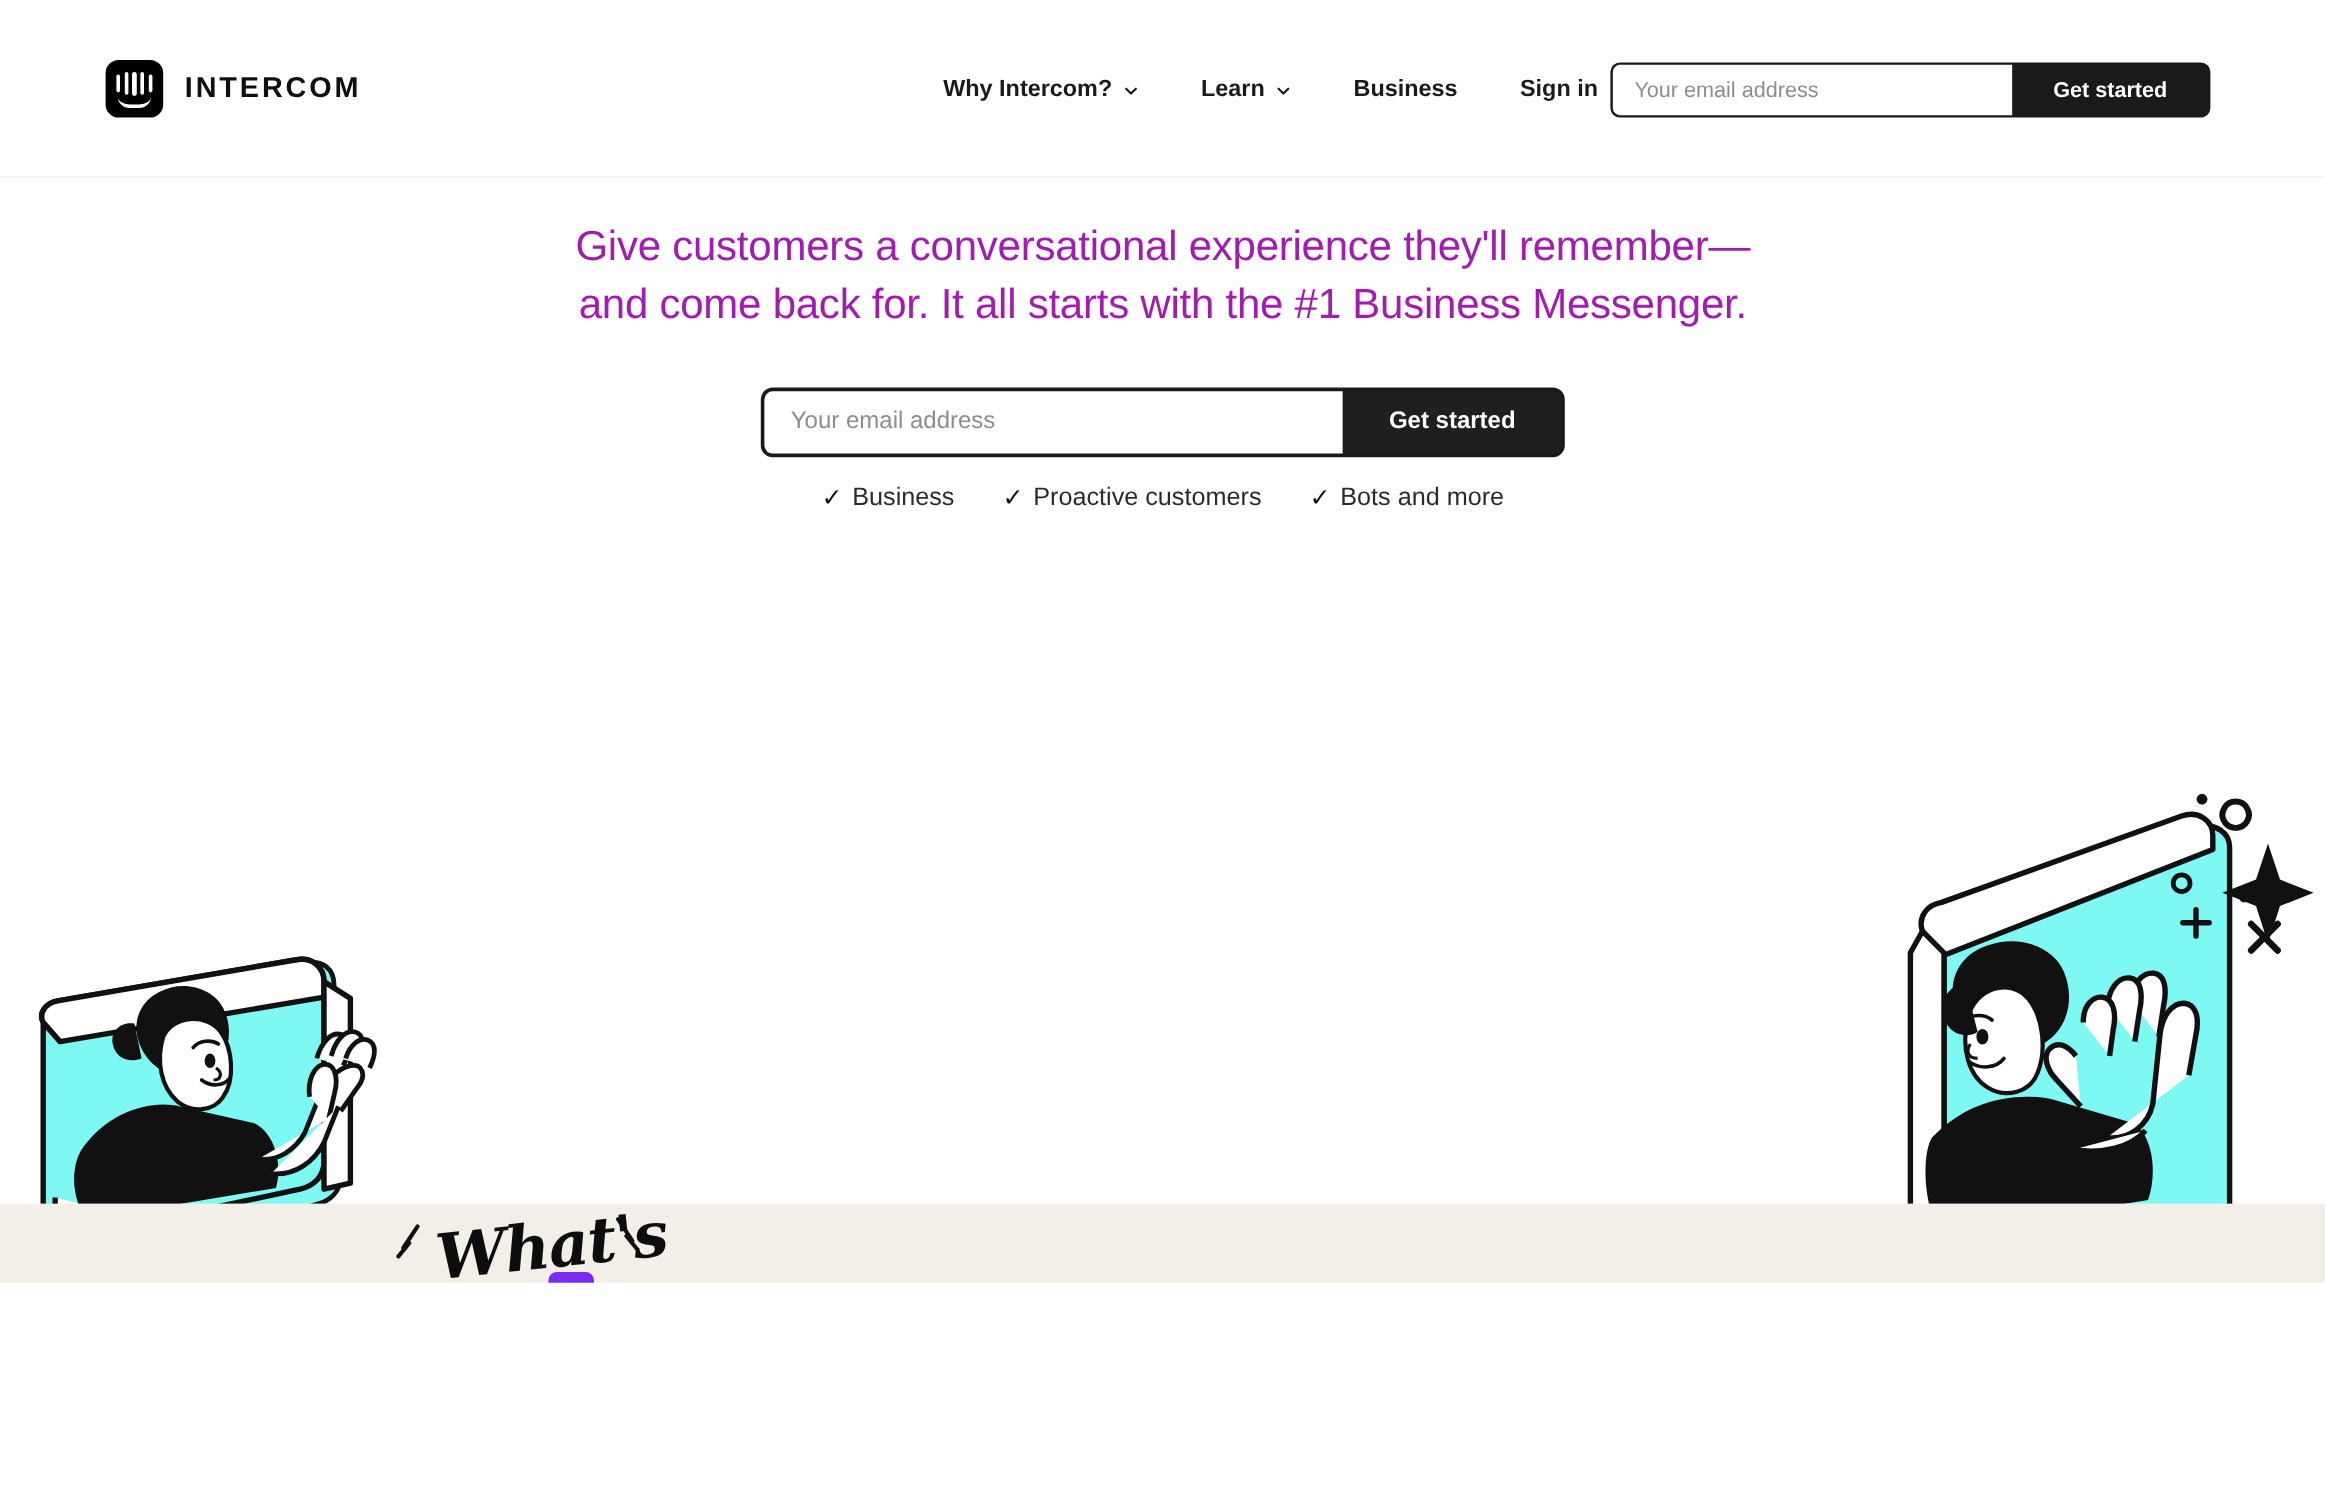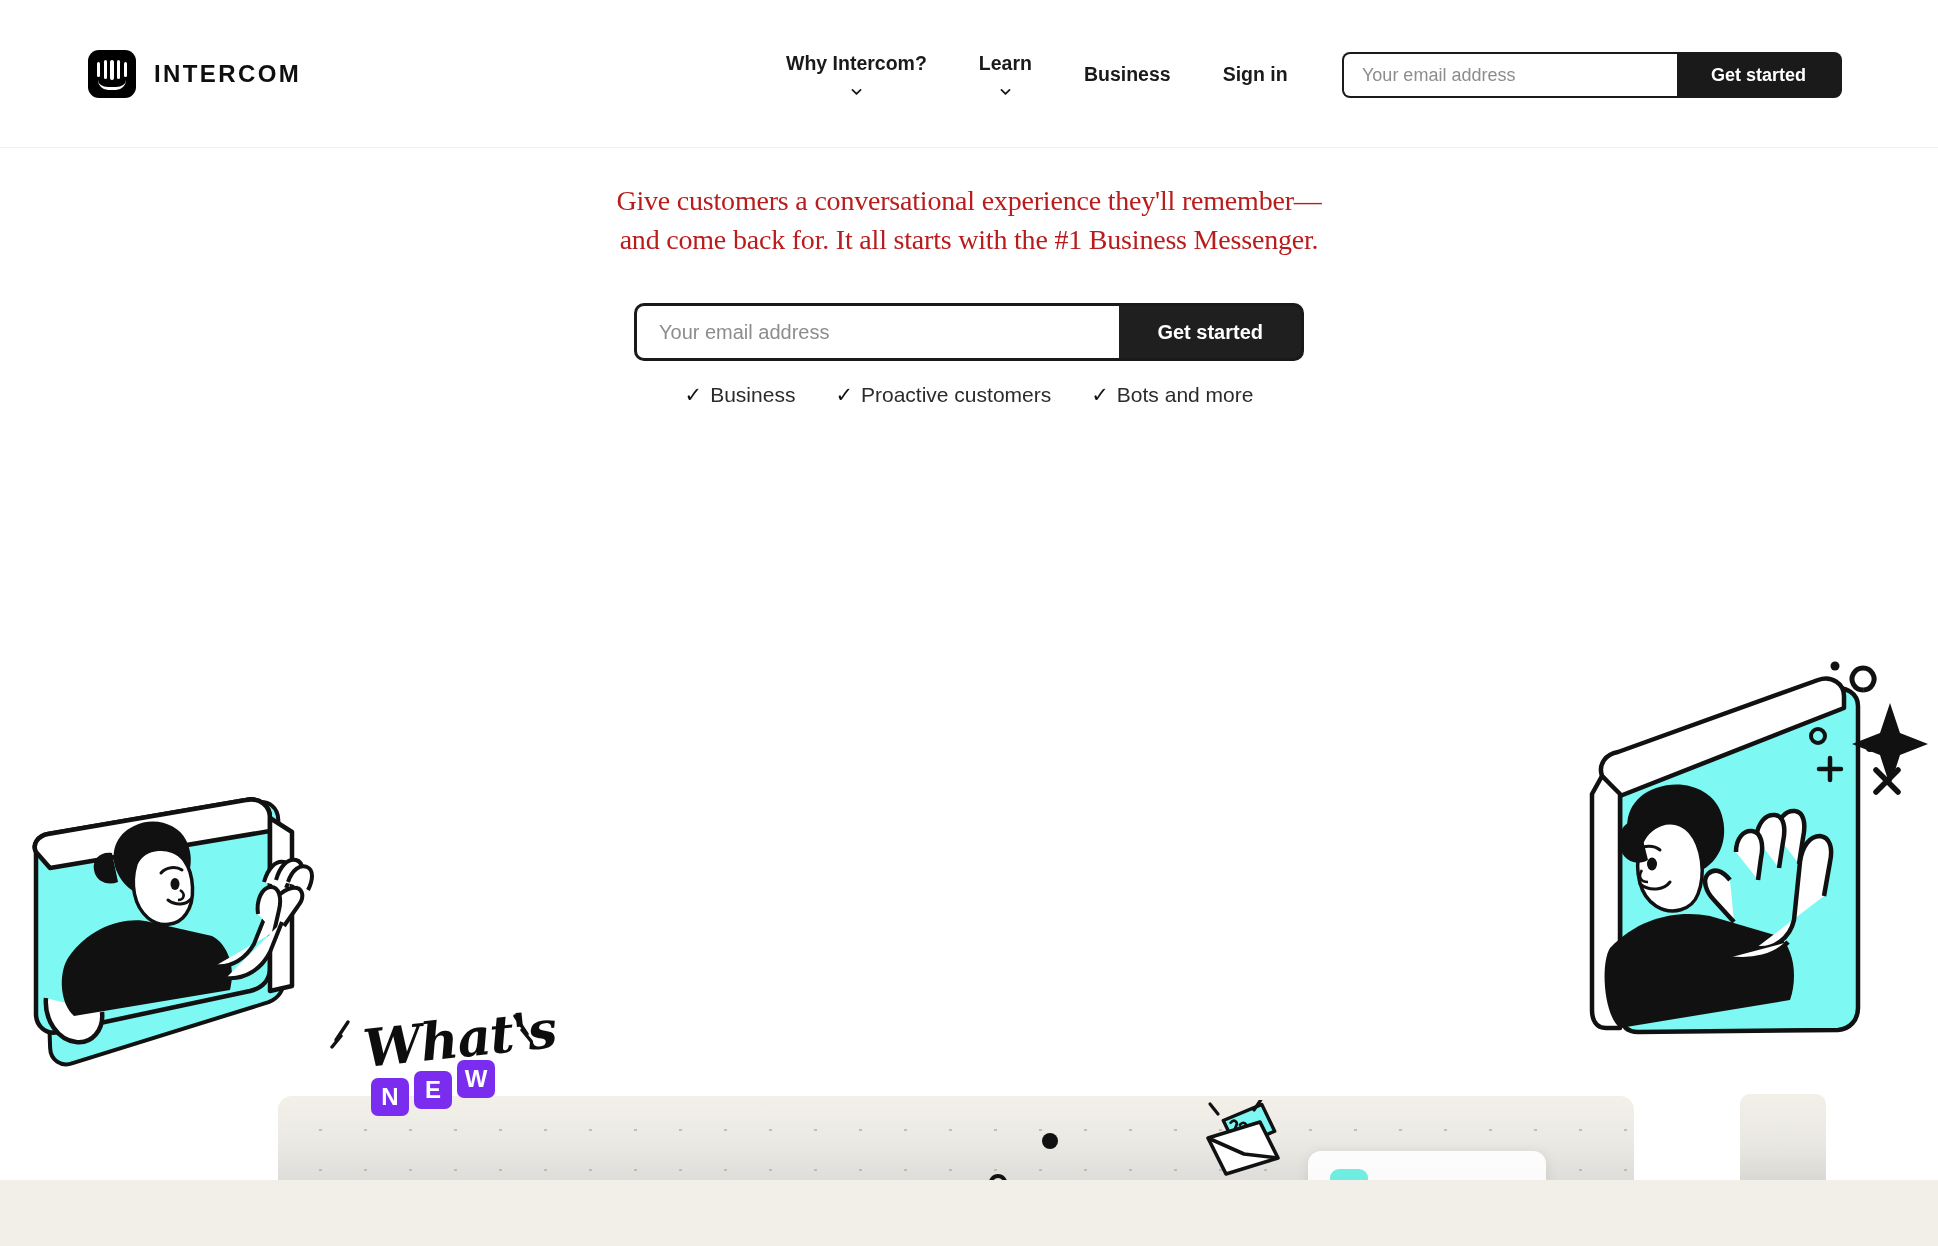--- a/index.html
+++ b/index.html
@@ -3,21 +3,21 @@
 <meta charset="utf-8">
 <style>
   * { box-sizing: border-box; margin: 0; padding: 0; }
   html, body {
     width: 1938px; height: 1246px;
     overflow: hidden;
     background: #ffffff;
     font-family: "Liberation Sans", sans-serif;
     color: #1a1a1a;
   }
-  .page { position: relative; width: 1938px; height: 1246px; background: #fff; overflow: hidden; }
+  .page { position: relative; width: 1938px; height: 1069px; background: #fff; overflow: hidden; }
 
   
   .header {
     position: absolute; top: 0; left: 0; width: 1938px; height: 148px;
     background: #fff; border-bottom: 1px solid #f0f0f0;
     display: flex; align-items: center;
   }
   .logo-wrap {
     position: absolute; left: 88px; top: 50px;
     display: flex; align-items: center; gap: 18px;
@@ -37,21 +37,21 @@
   }
   .logo-text { font-size: 24px; font-weight: 700; letter-spacing: 2.4px; color: #0f0f0f; }
 
   .nav {
     position: absolute; left: 760px; top: 0; height: 148px;
     display: flex; align-items: center; gap: 0;
   }
   .nav-item {
     display: flex; align-items: center; gap: 9px;
     font-size: 19.5px; font-weight: 700; color: #1a1a1a;
-    padding: 0 26px; cursor: pointer; white-space: nowrap; flex-direction: column;
+    padding: 0 26px; cursor: pointer; white-space: nowrap;
   }
   .chev { width: 13px; height: 13px; display: inline-block; position: relative; top: 1px; }
   .chev svg { display: block; }
 
   .header-form {
     position: absolute; right: 96px; top: 52px;
     display: flex; align-items: stretch;
     background: #1a1a1a; border-radius: 8px; padding: 2px;
     width: 500px; height: 46px;
   }
@@ -71,23 +71,22 @@
   
   .hero { position: absolute; top: 148px; left: 0; width: 1938px; height: 940px; }
   .hero-inner { position: absolute; left: 50%; transform: translateX(-50%); top: 0; width: 1240px; text-align: center; }
   .headline {
     margin-top: 240px;
     font-size: 98px; font-weight: 800; line-height: 1.02;
     letter-spacing: -2.6px; color: #1a1a1a;
   }
   .subhead {
     margin-top: 34px;
-    font-size: 28px; line-height: 1.38; color: #b91c1c; font-weight: 400;
+    font-size: 35px; line-height: 1.38; color: #a21caf; font-weight: 400;
     letter-spacing: -0.2px;
-    font-family: Liberation Serif, serif;
   }
   .hero-form {
     margin: 44px auto 0;
     width: 670px; height: 58px;
     display: flex; align-items: stretch;
     background: #1a1a1a; border-radius: 10px; padding: 3px;
   }
   .hero-form .email-input {
     flex: 1 1 auto; border: none; outline: none; background: #fff;
     border-radius: 7px 0 0 7px;

